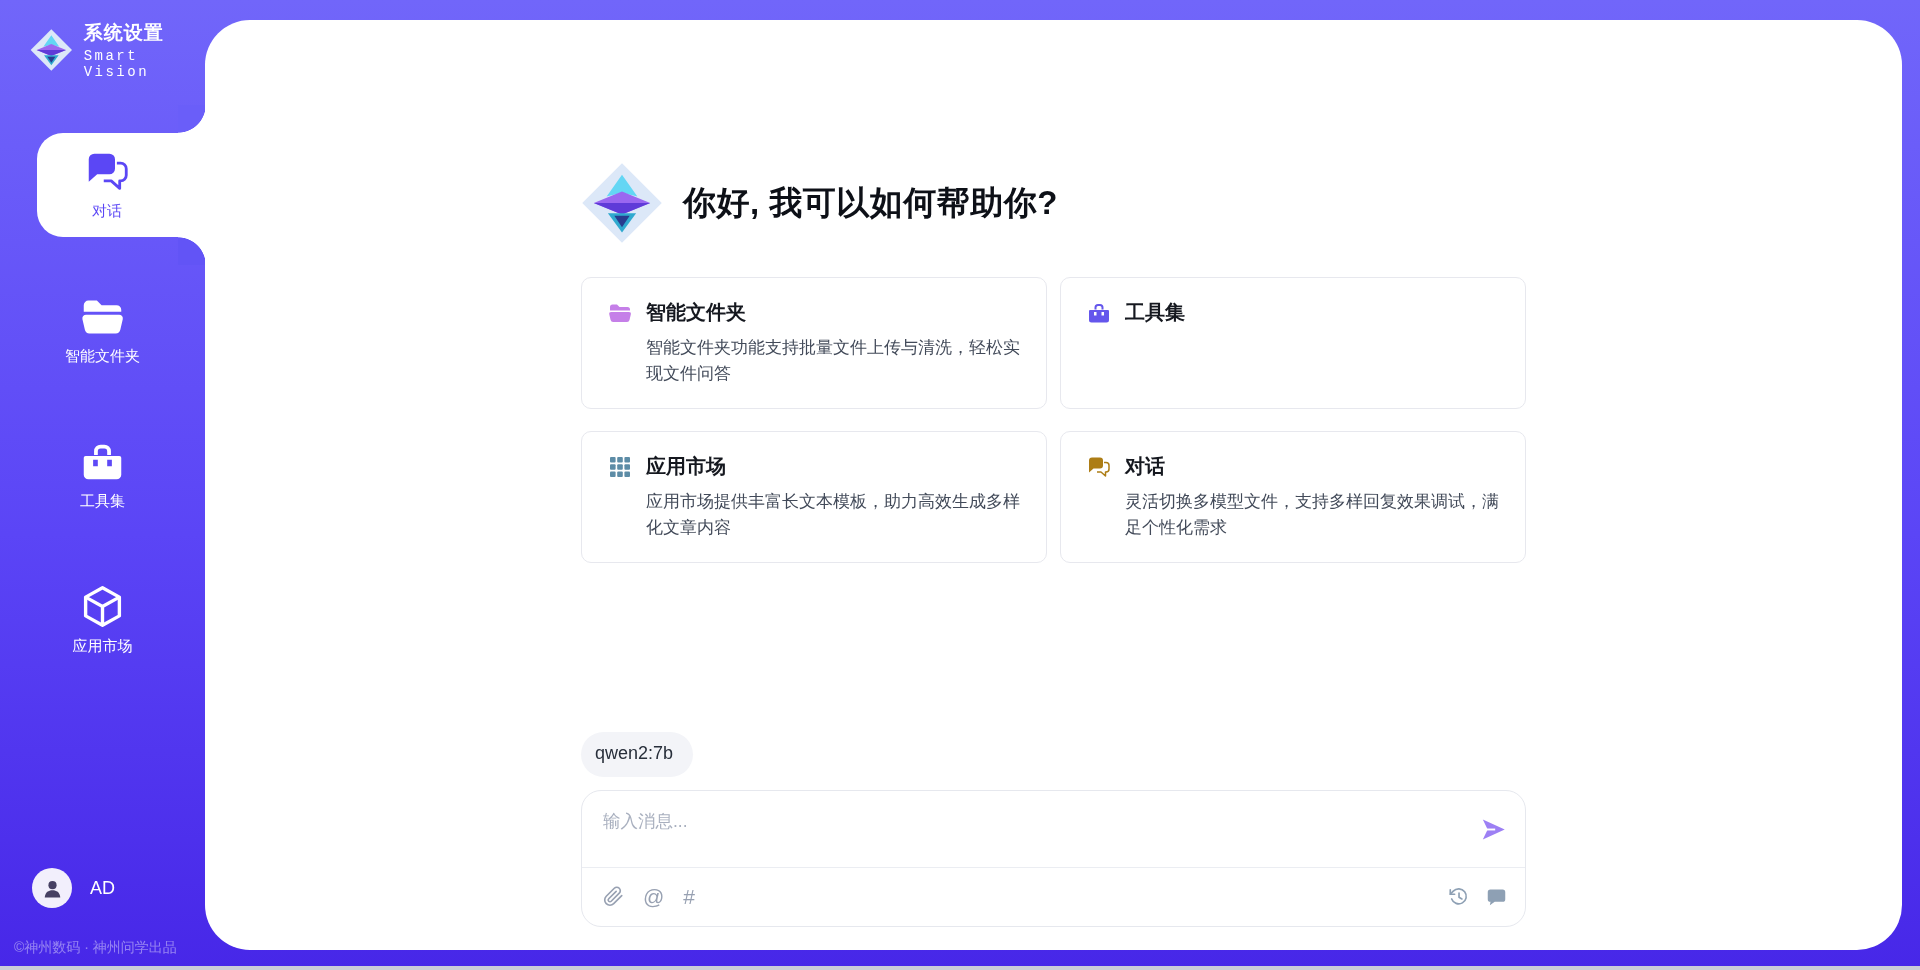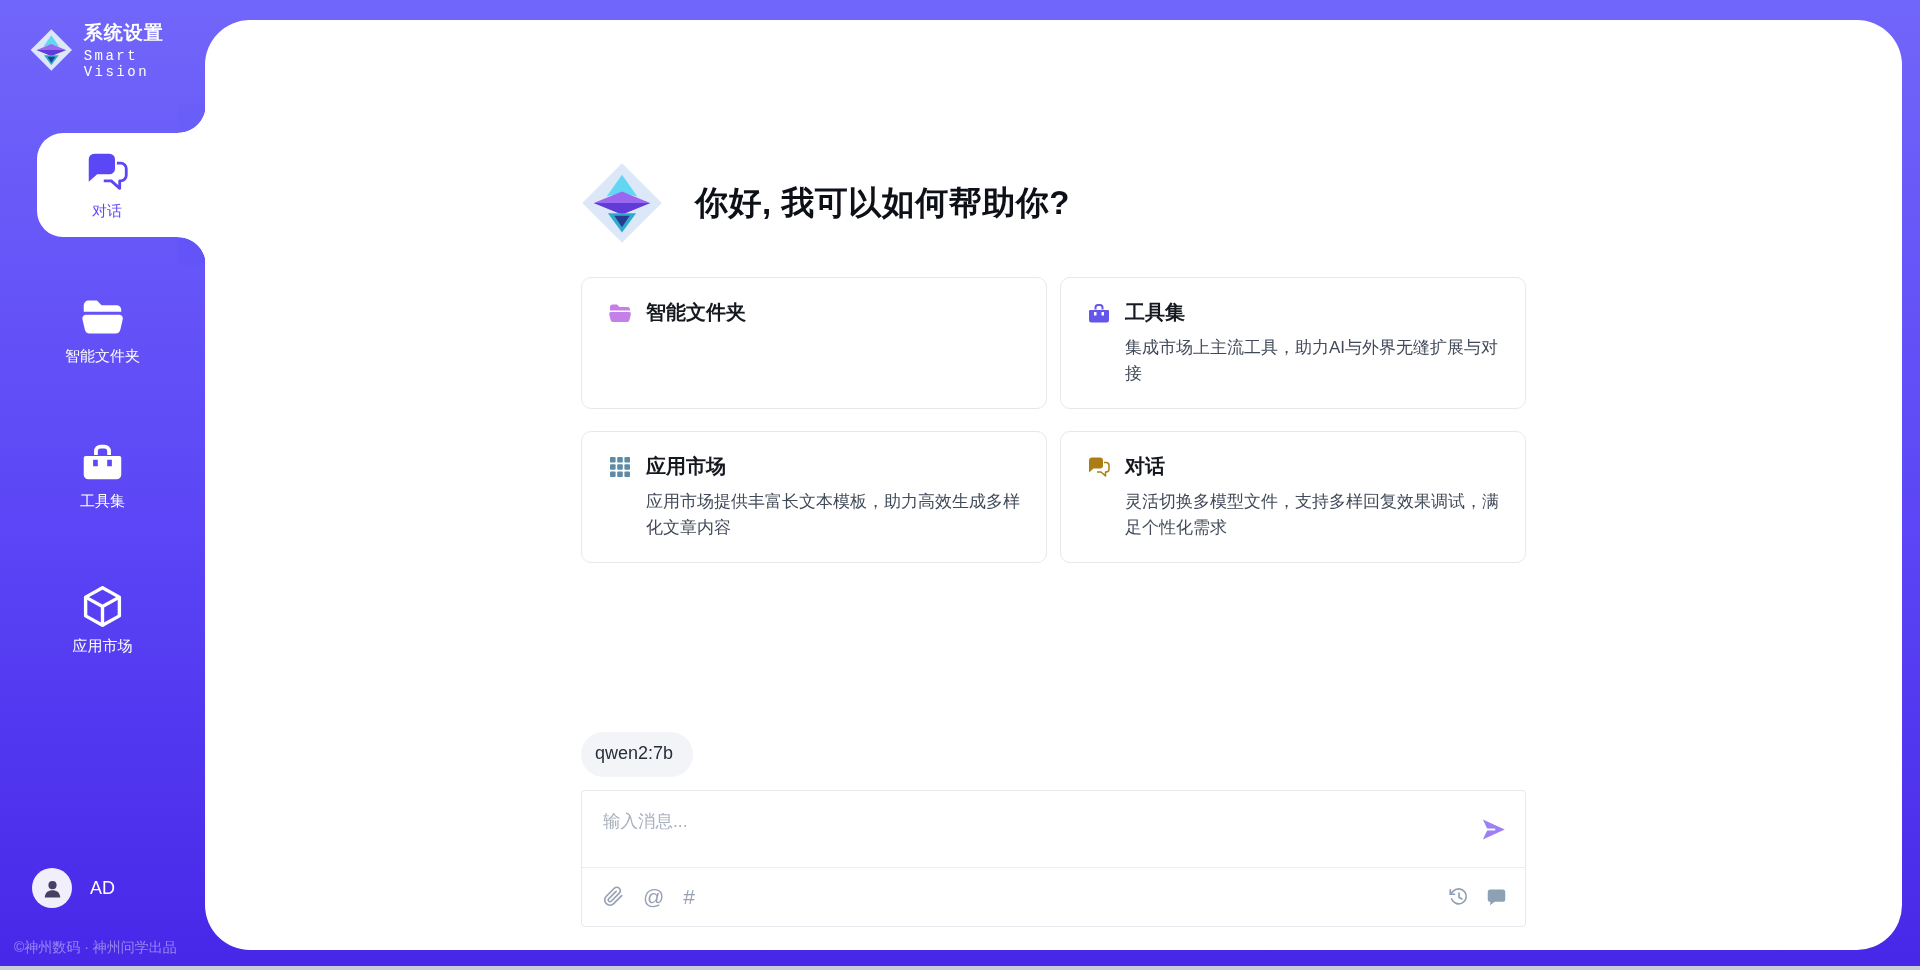--- a/index.html
+++ b/index.html
@@ -37,41 +37,41 @@
             align-items:center; justify-content:center; }
   .avatar svg { width:23px; height:23px; color:#474063; }
   .user-name { color:#fff; font-size:18px; }
   .copyright { position:absolute; bottom:13px; left:14px; color:rgba(255,255,255,0.42); font-size:14px; }
 
   
   .main-panel { position:absolute; left:205px; top:20px; width:1697px; height:930px;
                 background:#fff; border-radius:45px; }
   .content { width:945px; margin:0 auto; padding-top:142px; }
 
-  .greeting { display:flex; align-items:center; gap:32px; }
+  .greeting { display:flex; align-items:center; gap:20px; }
   .greeting-gem { width:82px; height:82px; }
   .greeting-title { font-size:33px; font-weight:bold; color:#0d1017; letter-spacing:0.5px; }
 
   .cards { margin-top:33px; display:grid; grid-template-columns:1fr 1fr; column-gap:13px; row-gap:22px; }
   .card { border:1px solid #e7e8ee; border-radius:10px; background:#fff; min-height:129px;
           padding:21px 26px 22px; cursor:pointer; }
   .card-head { display:flex; align-items:center; gap:14px; }
   .card-head .cicon { width:24px; height:24px; flex:0 0 auto; }
   .card-title { font-size:20px; font-weight:bold; color:#15181f; }
   .card-desc { margin:9px 0 0 38px; font-size:17px; color:#424a59; line-height:1.5; }
 
   .model-row { margin-top:155px; }
   .model-pill { display:inline-flex; align-items:center; gap:11px; background:#f3f4f8;
                 border-radius:23px; height:45px; padding:0 20px 0 14px; cursor:pointer;flex-direction:column; }
   .model-gem { width:27px; height:27px; }
   .model-name { font-size:18px; color:#272e3a; }
   .model-chevron { width:18px; height:18px; color:#3c4250; margin-top:2px; }
 
   .composer { margin-top:13px; position:relative; height:137px; border:1px solid #e6e8ee;
-              border-radius:4px; background:#fff; }
+              border-radius:20px; background:#fff; }
   .composer textarea { border:none; outline:none; resize:none; background:transparent;
                        width:1560px; max-width:calc(100% - 80px); height:54px; margin:18px 0 0 21px;
                        font-size:17.5px; color:#333; font-family:inherit; }
   .composer textarea::placeholder { color:#a9b0bf; }
   .send-btn { position:absolute; right:18px; top:25px; width:27px; height:27px; cursor:pointer; color:#9d80f4; }
   .composer-divider { position:absolute; left:0; right:0; top:76px; border-top:1px solid #ebedf2; }
   .composer-toolbar { position:absolute; left:21px; right:18px; bottom:0; height:60px;
                       display:flex; align-items:center; gap:19px; }
   .tool-icon { color:#98a1b2; cursor:pointer; display:flex; align-items:center; }
   .tool-icon svg { width:21px; height:21px; }
@@ -228,29 +228,29 @@
     </div>
 
     <div class="cards">
       <div class="card">
         <div class="card-head">
           <svg class="cicon" style="color:#c57fe8">
               <use href="#i-folder"></use>
             </svg>
           <span class="card-title">智能文件夹</span>
         </div>
+        <div class="card-desc">智能文件夹功能支持批量文件上传与清洗，轻松实现文件问答</div>
       </div>
       <div class="card">
         <div class="card-head">
           <svg class="cicon" style="color:#6456ec">
               <use href="#i-toolbox"></use>
             </svg>
           <span class="card-title">工具集</span>
         </div>
-        <div class="card-desc">集成市场上主流工具，助力AI与外界无缝扩展与对接</div>
       </div>
       <div class="card">
         <div class="card-head">
           <svg class="cicon" style="color:#5d8ca6">
               <use href="#i-grid"></use>
             </svg>
           <span class="card-title">应用市场</span>
         </div>
         <div class="card-desc">应用市场提供丰富长文本模板，助力高效生成多样化文章内容</div>
       </div>

